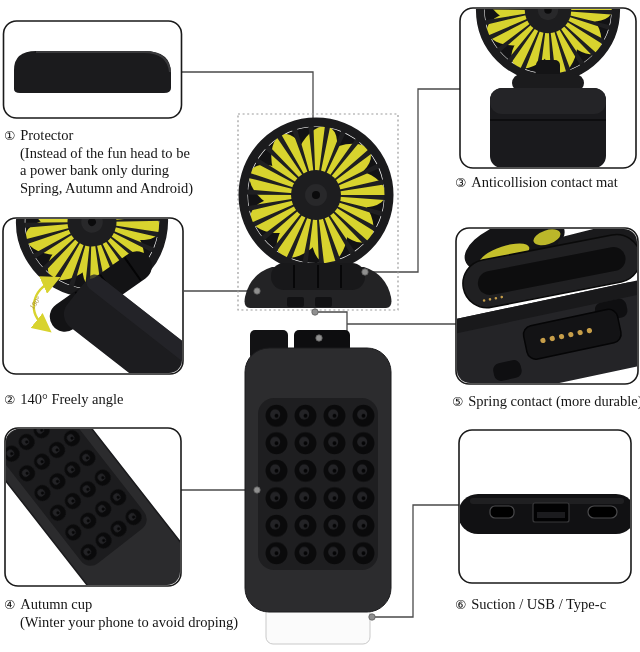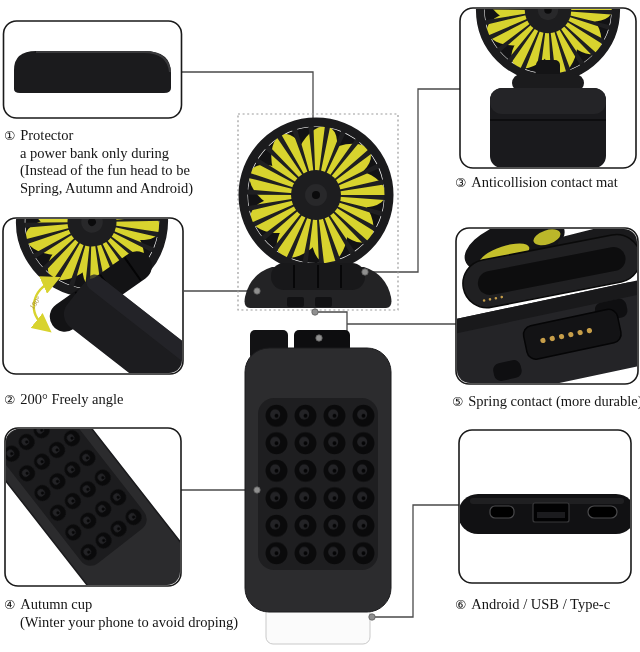--- a/index.html
+++ b/index.html
@@ -208,30 +208,30 @@
     <circle cx="372" cy="617" r="3.2"></circle>
   </g>
 </svg>
 
   <div class="callout" style="left:4px;top:127px">
     <div class="row">
       <span class="num">①</span>
       <span>Protector</span>
     </div>
     <div class="desc">
+      <div>(Instead of the fun head to be</div>
       <div>a power bank only during</div>
-      <div>(Instead of the fun head to be</div>
       <div>Spring, Autumn and Android)</div>
     </div>
   </div>
 
   <div class="callout" style="left:4px;top:391px">
     <div class="row">
       <span class="num">②</span>
-      <span>200° Freely angle</span>
+      <span>140° Freely angle</span>
     </div>
   </div>
 
   <div class="callout" style="left:455px;top:174px">
     <div class="row">
       <span class="num">③</span>
       <span>Anticollision contact mat</span>
     </div>
   </div>
 
@@ -248,17 +248,17 @@
   <div class="callout" style="left:452px;top:393px">
     <div class="row">
       <span class="num">⑤</span>
       <span>Spring contact (more durable)</span>
     </div>
   </div>
 
   <div class="callout" style="left:455px;top:596px">
     <div class="row">
       <span class="num">⑥</span>
-      <span>Android  / USB / Type-c</span>
+      <span>Suction  / USB / Type-c</span>
     </div>
   </div>
 
 </div>
 
 </body></html>

